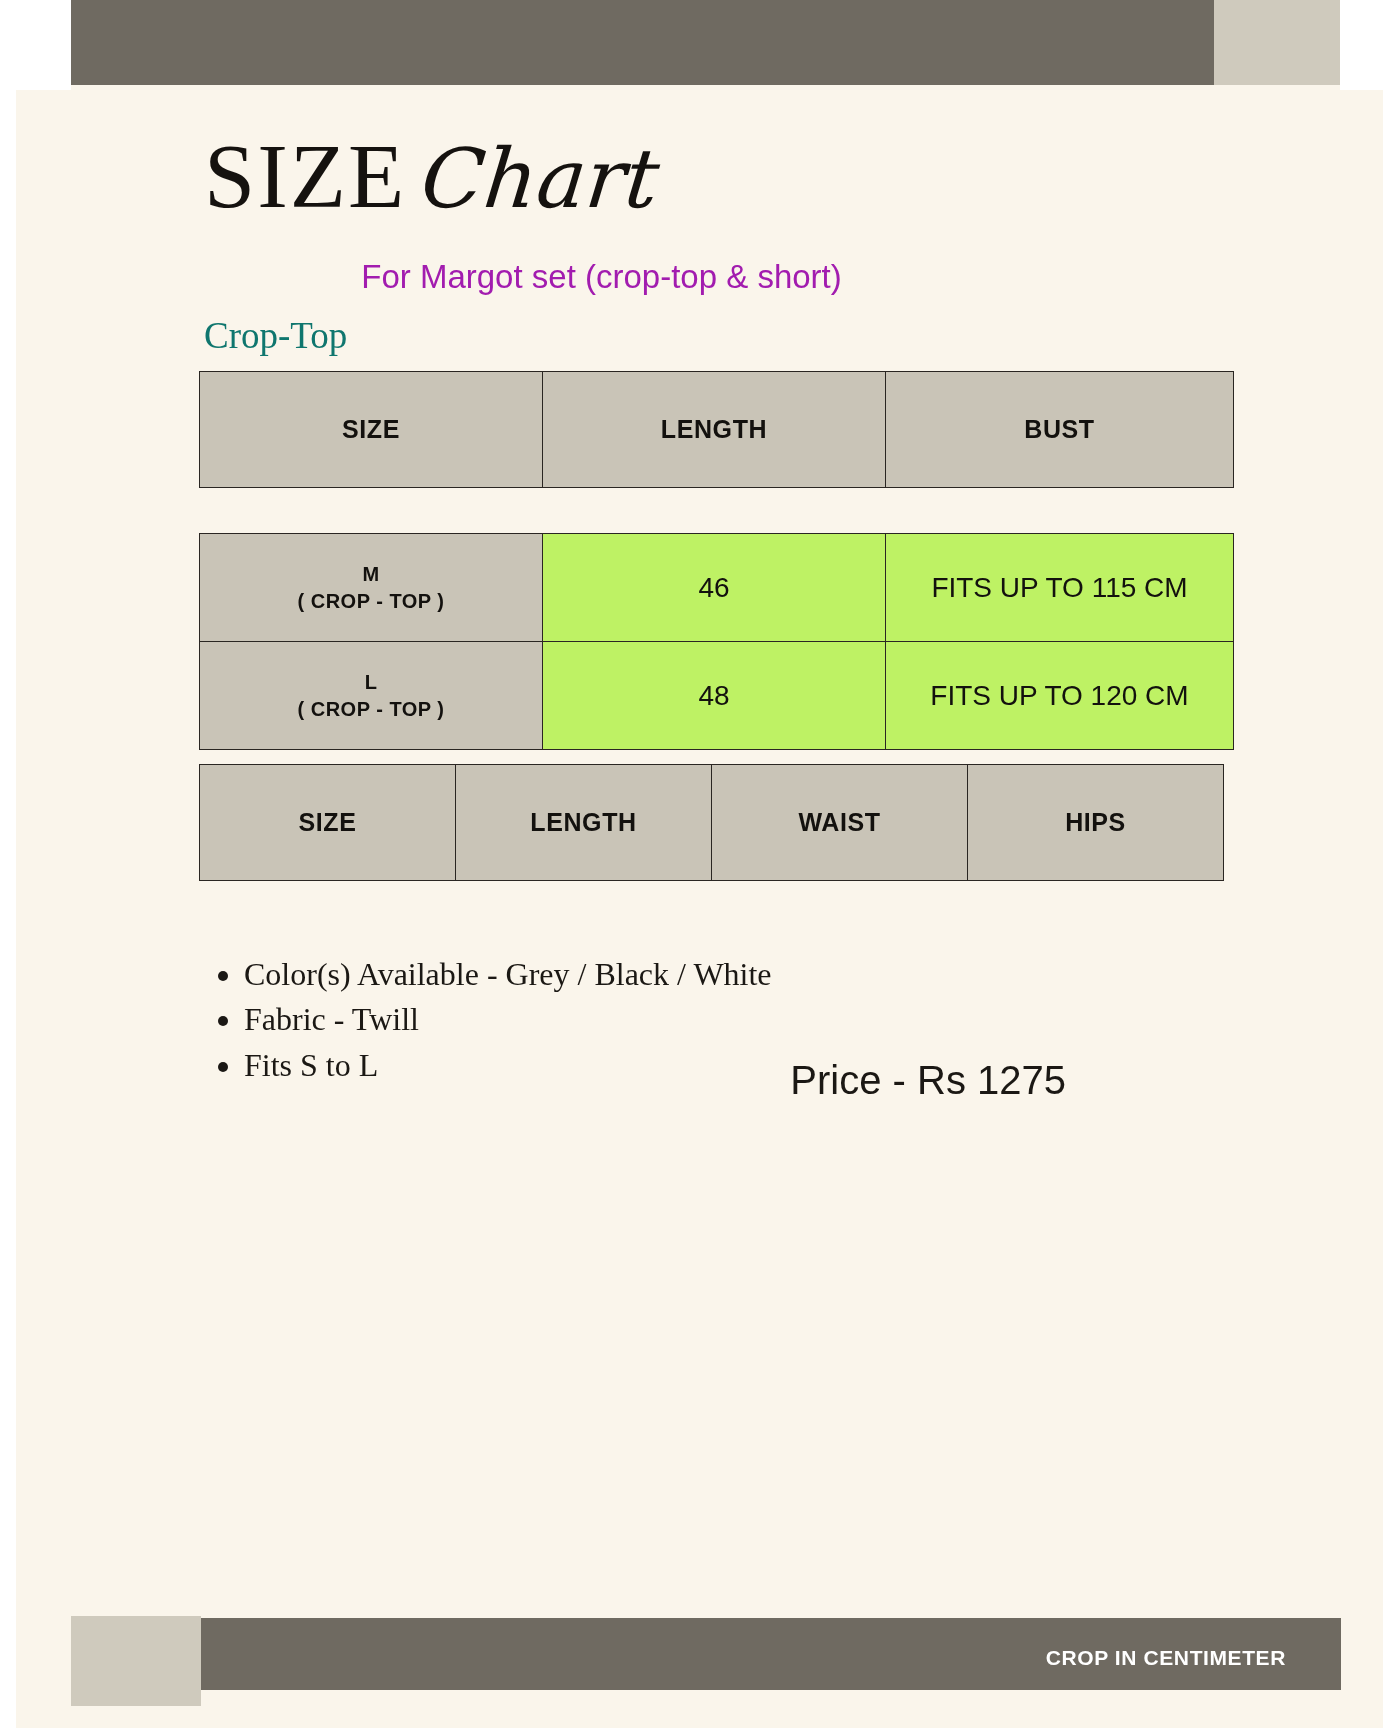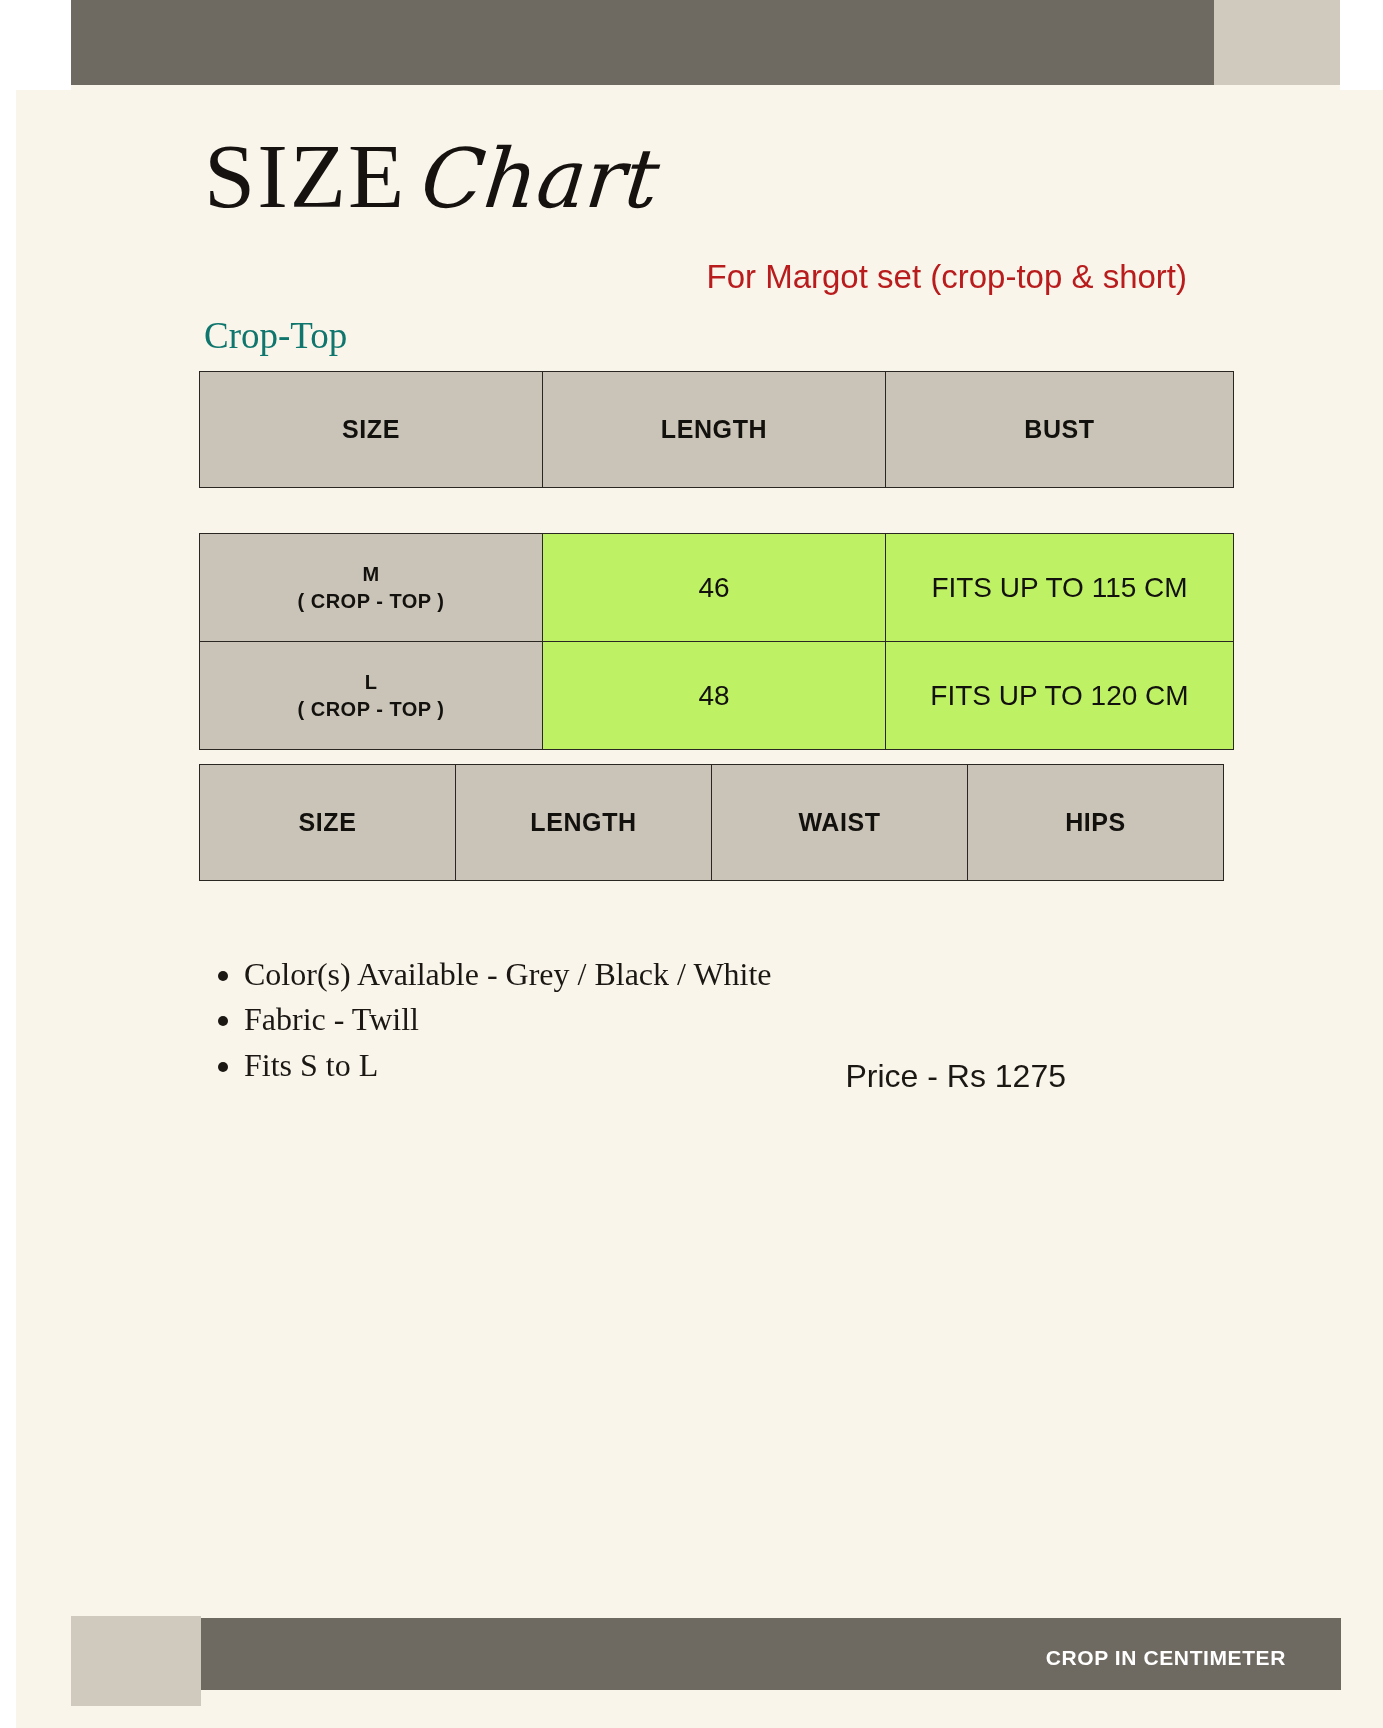--- a/index.html
+++ b/index.html
@@ -114,23 +114,23 @@
     font-size: 82px;
     color: #15120f;
     margin-left: 16px;
     line-height: 1;
     transform: skewX(-6deg);
   }
 
   .subtitle {
     margin-top: 36px;
     margin-right: 212px;
-    text-align: right;
+    text-align: center;
     font-size: 33px;
-    color: #b91c1c;
+    color: #a21caf;
   }
 
   .section-label {
     margin-left: 188px;
     font-size: 37px;
     color: #0f766e;
     font-family: Liberation Serif, serif;
   }
 
   .tbl {
@@ -178,21 +178,21 @@
   }
   .bullets li {
     font-size: 32px;
     color: #1b1814;
     line-height: 1.42;
     font-family: Liberation Serif, serif;
   }
   .price {
     position: absolute;
     right: 333px;
-    font-size: 32px;
+    font-size: 40px;
     color: #1b1814;
   }
   .price-row {
     position: relative;
     height: 0;
   }
 </style>
 </head>
 <body>
 

